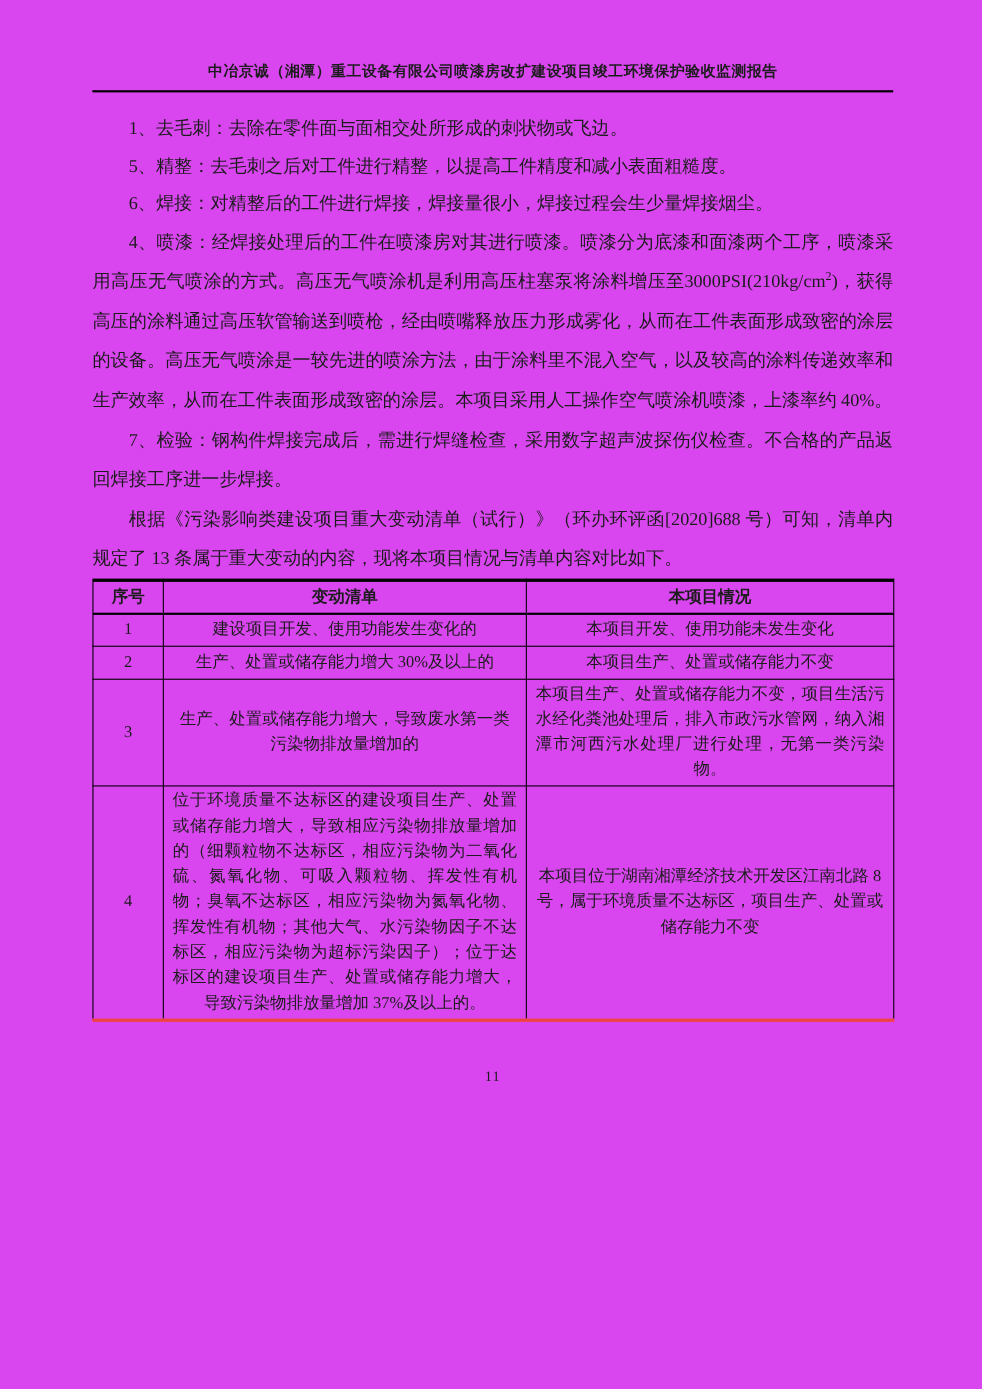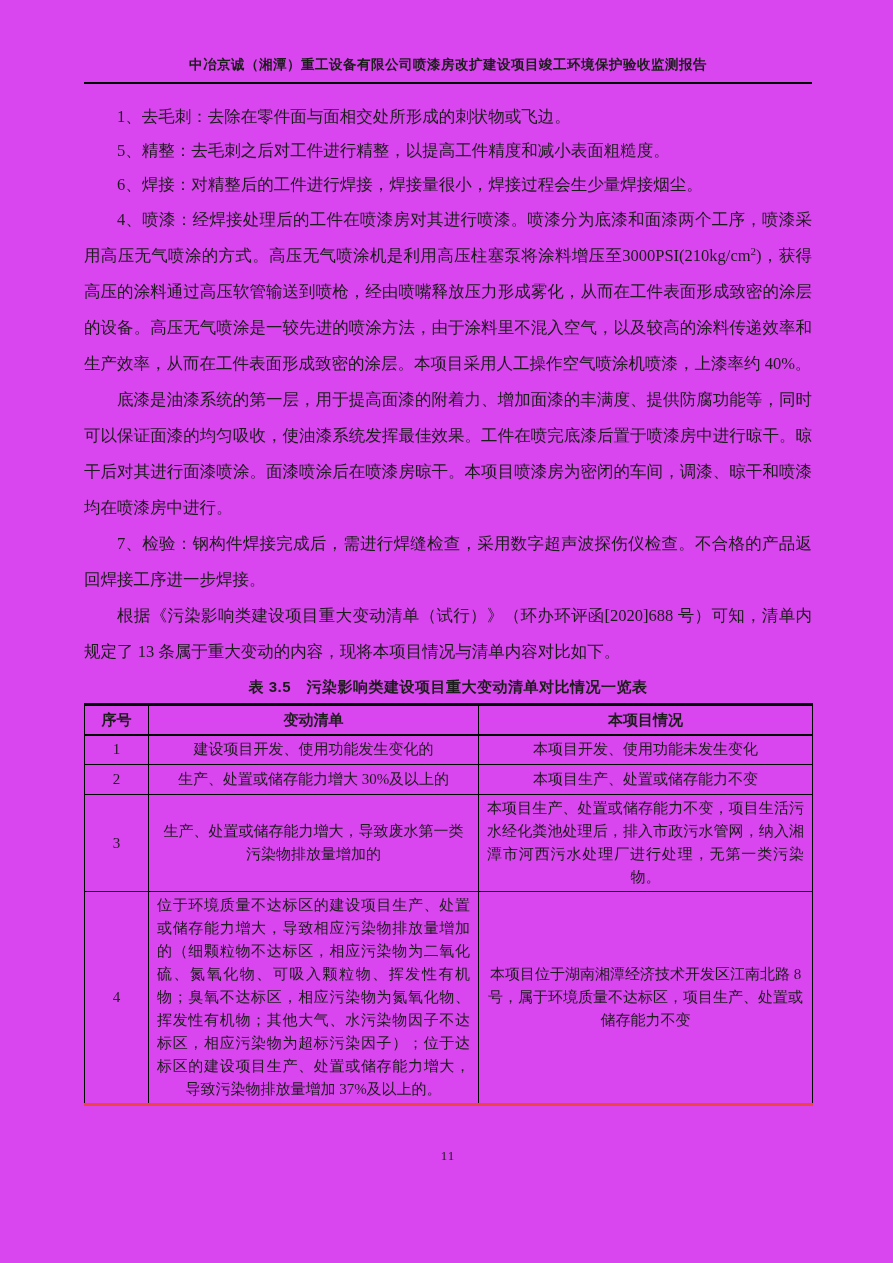--- a/index.html
+++ b/index.html
@@ -118,28 +118,26 @@
   <div class="content">
 
     <p class="body-text list-line first-block">1、去毛刺：去除在零件面与面相交处所形成的刺状物或飞边。</p>
 
     <p class="body-text list-line">5、精整：去毛刺之后对工件进行精整，以提高工件精度和减小表面粗糙度。</p>
 
     <p class="body-text list-line">6、焊接：对精整后的工件进行焊接，焊接量很小，焊接过程会生少量焊接烟尘。</p>
 
     <p class="body-text"><span>4、喷漆：经焊接处理后的工件在喷漆房对其进行喷漆。喷漆分为底漆和面漆两个工序，喷漆采用高压无气喷涂的方式。高压无气喷涂机是利用高压柱塞泵将涂料增压至3000PSI(210kg/cm</span><sup>2</sup><span>)，获得高压的涂料通过高压软管输送到喷枪，经由喷嘴释放压力形成雾化，从而在工件表面形成致密的涂层的设备。高压无气喷涂是一较先进的喷涂方法，由于涂料里不混入空气，以及较高的涂料传递效率和生产效率，从而在工件表面形成致密的涂层。本项目采用人工操作空气喷涂机喷漆，上漆率约 40%。</span></p>
 
-    <p class="body-text">底漆是油漆系统的第一层，用于提高面漆的附着力、增加面漆的丰满度、提供防腐功能等，同时可以保证面漆的均匀吸收，使油漆系统发挥最佳效果。工件在喷完底漆后置于喷漆房中进行晾干。晾干后对其进行面漆喷涂。面漆喷涂后在喷漆房晾干。本项目喷漆房为密闭的车间，调漆、晾干和喷漆均在喷漆房中进行。</p>
 
     <p class="body-text">7、检验：钢构件焊接完成后，需进行焊缝检查，采用数字超声波探伤仪检查。不合格的产品返回焊接工序进一步焊接。</p>
 
 
     <p class="body-text">根据《污染影响类建设项目重大变动清单（试行）》（环办环评函[2020]688 号）可知，清单内规定了 13 条属于重大变动的内容，现将本项目情况与清单内容对比如下。</p>
 
-    <div class="table-caption">表 3.5　污染影响类建设项目重大变动清单对比情况一览表</div>
 
     <table class="cmp-table">
       <colgroup>
         <col class="col-no">
         <col class="col-change">
         <col class="col-project">
       </colgroup>
       <thead>
         <tr>
           <th>序号</th>

